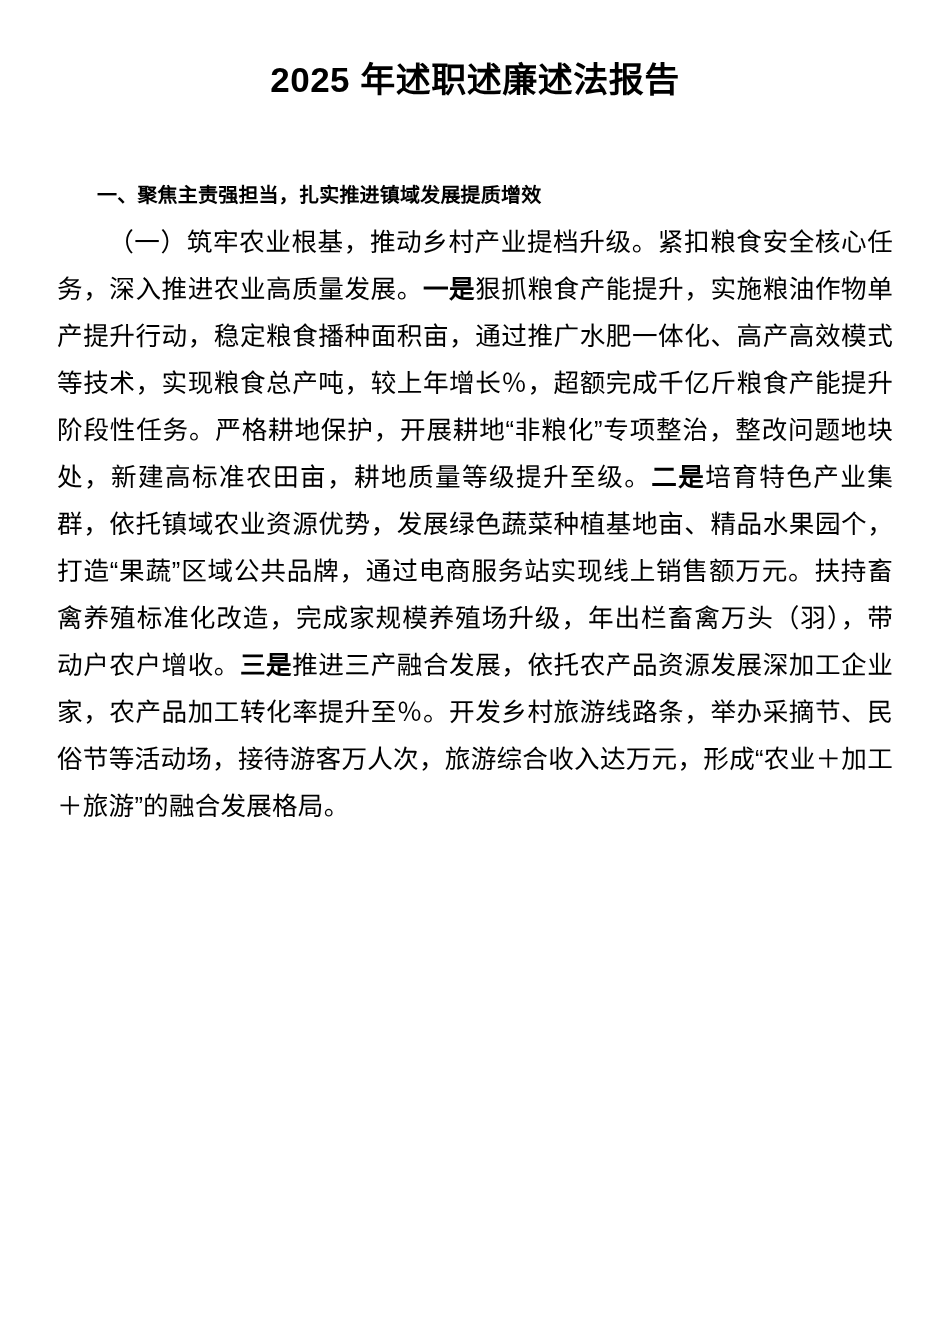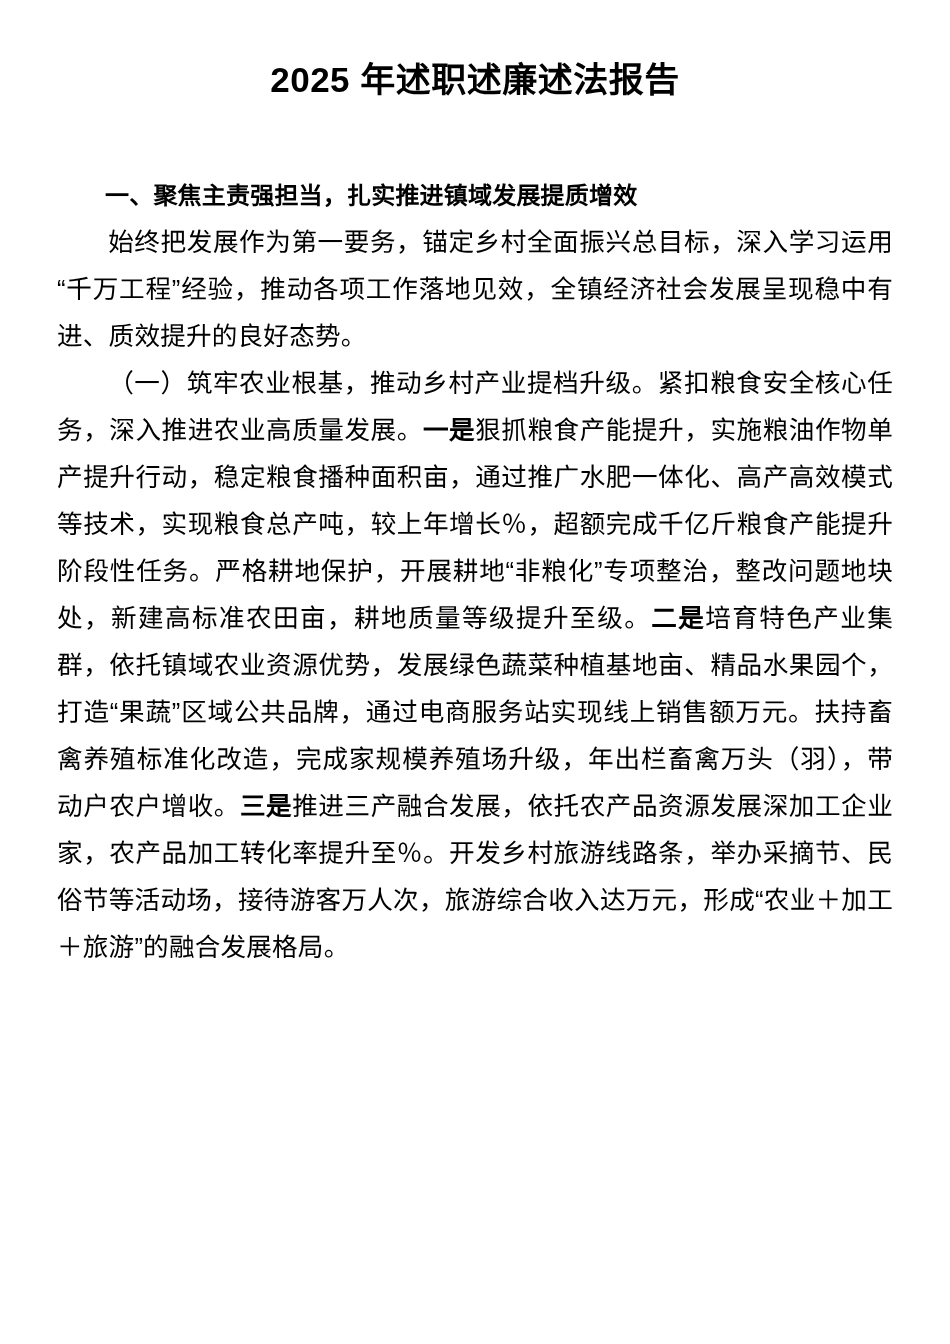--- a/index.html
+++ b/index.html
@@ -56,21 +56,21 @@
     word-break: break-all;
     font-weight: 400;
   }
 
   p.indent {
     text-indent: 2em;
   }
 
   p.heading {
     margin: 0;
-    font-size: 24px;
+    font-size: 20px;
     line-height: 47px;
     font-weight: 700;
     text-indent: 2em;
     letter-spacing: 0.2px;
     text-align: left;
   }
 
   .b {
     font-weight: 700;
   }
@@ -81,18 +81,17 @@
 <div class="page">
   <div class="doc-body">
 
     <h1 class="doc-title">2025 年述职述廉述法报告</h1>
 
     <div class="title-spacer"></div>
 
 
     <p class="heading">一、聚焦主责强担当，扎实推进镇域发展提质增效</p>
 
-    <p class="para indent">始终把发展作为第一要务，锚定乡村全面振兴总目标，深入学习运用“千万工程”经验，推动各项工作落地见效，全镇经济社会发展呈现稳中有进、质效提升的良好态势。</p>
 
     <p class="para indent"><span>（一）筑牢农业根基，推动乡村产业提档升级。紧扣粮食安全核心任务，深入推进农业高质量发展。</span><span class="b">一是</span><span>狠抓粮食产能提升，实施粮油作物单产提升行动，稳定粮食播种面积亩，通过推广水肥一体化、高产高效模式等技术，实现粮食总产吨，较上年增长％，超额完成千亿斤粮食产能提升阶段性任务。严格耕地保护，开展耕地“非粮化”专项整治，整改问题地块处，新建高标准农田亩，耕地质量等级提升至级。</span><span class="b">二是</span><span>培育特色产业集群，依托镇域农业资源优势，发展绿色蔬菜种植基地亩、精品水果园个，打造“果蔬”区域公共品牌，通过电商服务站实现线上销售额万元。扶持畜禽养殖标准化改造，完成家规模养殖场升级，年出栏畜禽万头（羽），带动户农户增收。</span><span class="b">三是</span><span>推进三产融合发展，依托农产品资源发展深加工企业家，农产品加工转化率提升至％。开发乡村旅游线路条，举办采摘节、民俗节等活动场，接待游客万人次，旅游综合收入达万元，形成“农业＋加工＋旅游”的融合发展格局。</span></p>
 
   </div>
 </div>
 
 </body></html>

